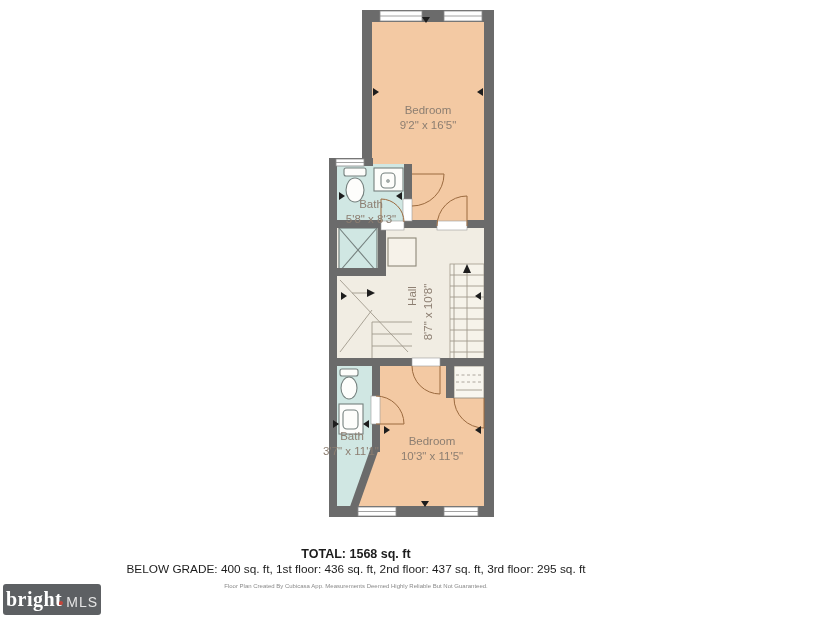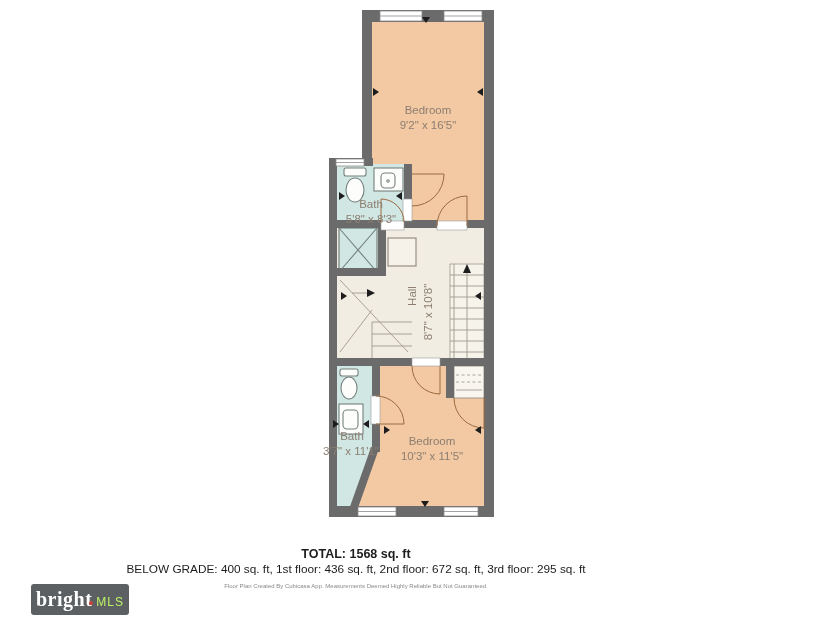--- a/index.html
+++ b/index.html
@@ -23,26 +23,26 @@
   .obj{fill:#f6f2e9;stroke:#8d8878;stroke-width:1.1;}
   .closet{fill:#f8f6ef;stroke:#8d8878;stroke-width:0.8;}
   .dash{stroke:#9a948a;stroke-width:0.8;stroke-dasharray:3 2.5;fill:none;}
   .lbl{fill:var(--label,#8c7e71);font-family:"Liberation Sans",sans-serif;
        font-size:11.5px;text-anchor:middle;}
   .summary{position:absolute;left:0;right:0;top:547px;text-align:center;color:#1c1c1c;}
   .summary .total{font-size:12.5px;font-weight:bold;line-height:15px;}
   .summary .line{font-size:11.8px;line-height:14px;}
   .summary .disclaimer{font-size:6px;color:#8a8a8a;margin-top:7px;}
   .logo{position:absolute;left:3px;top:584px;width:98px;height:31px;background:#5d6063;
-        border-radius:3px;display:flex;align-items:center;justify-content:center;margin-left:28px;}
+        border-radius:3px;display:flex;align-items:center;justify-content:center;}
   .logo .brand{color:#ffffff;font-family:"Liberation Serif",serif;font-weight:bold;
                font-size:20px;letter-spacing:0.5px;position:relative;}
   .logo .spark{position:absolute;width:4px;height:4px;background:#c4453a;
                border-radius:50% 50% 50% 0;right:-1px;top:1px;}
-  .logo .suffix{color:#bef264;font-size:12px;letter-spacing:1px;margin-left:4px;margin-top:4px;}
+  .logo .suffix{color:#e5e5e5;font-size:14px;letter-spacing:1px;margin-left:4px;margin-top:4px;}
 </style>
 </head>
 <body>
 
 <div class="canvas">
 
   <svg class="plan" width="825" height="619" viewBox="0 0 825 619">
 
     <g>
       <rect class="room-bedroom" x="372" y="16" width="112" height="212"></rect>
@@ -180,21 +180,21 @@
       <text class="lbl" x="413" y="299" transform="rotate(-90 429 296)">8'7" x 10'8"</text>
       <text class="lbl" x="352" y="440">Bath</text>
       <text class="lbl" x="351" y="455">3'7" x 11'1"</text>
       <text class="lbl" x="432" y="445">Bedroom</text>
       <text class="lbl" x="432" y="460">10'3" x 11'5"</text>
     </g>
   </svg>
 
   <div class="summary">
     <div class="total">TOTAL: 1568 sq. ft</div>
-    <div class="line">BELOW GRADE: 400 sq. ft, 1st floor: 436 sq. ft, 2nd floor: 672 sq. ft, 3rd floor: 295 sq. ft</div>
+    <div class="line">BELOW GRADE: 400 sq. ft, 1st floor: 436 sq. ft, 2nd floor: 437 sq. ft, 3rd floor: 295 sq. ft</div>
     <div class="disclaimer">Floor Plan Created By Cubicasa App. Measurements Deemed Highly Reliable But Not Guaranteed.</div>
   </div>
 
   <div class="logo">
     <span class="brand">bright</span>
     <span class="brand" style="position:relative;width:0;">
         <span class="spark"></span>
       </span>
     <span class="suffix">MLS</span>
   </div>

